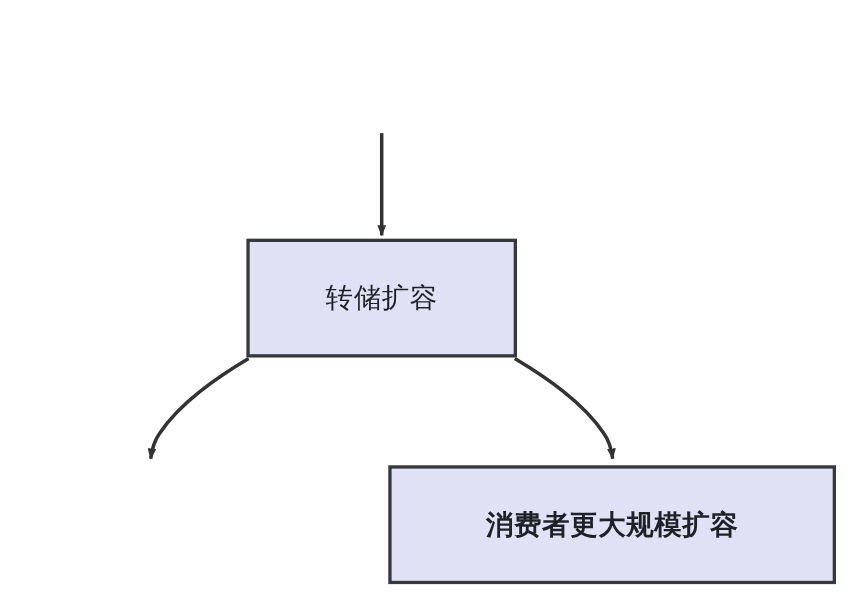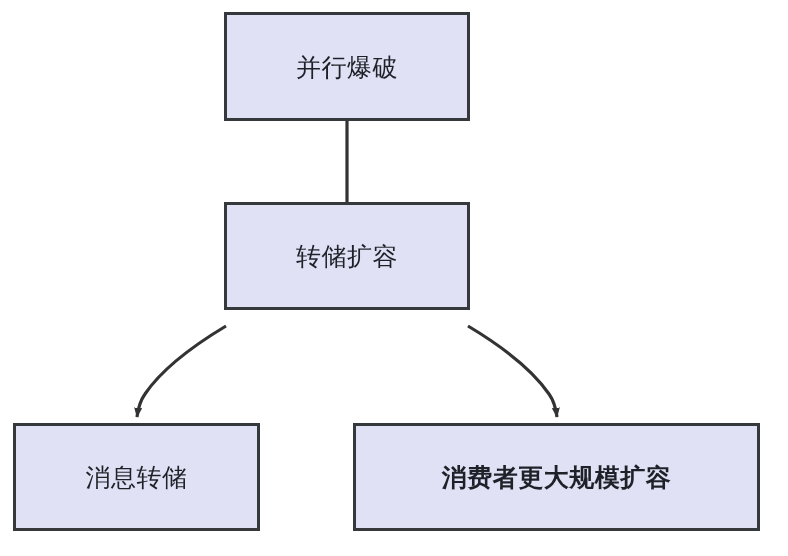--- a/index.html
+++ b/index.html
@@ -39,21 +39,21 @@
   .flow-node-label {
     font-family: "Liberation Sans", "DejaVu Sans", sans-serif;
     font-size: 25px;
     line-height: 1.2;
     color: #1f2128;
     white-space: nowrap;
     letter-spacing: 0.5px;
   }
   
   #node-parallel-blast  { left: 224px; top: 12px;  width: 246px; height: 109px; }
-  #node-dump-expand     { left: 224px; top: 202px; width: 246px; height: 108px; }
+  #node-dump-expand     { left: 224px; top: 217px; width: 246px; height: 108px; }
   #node-message-dump    { left: 13px;  top: 423px; width: 247px; height: 108px; }
   #node-consumer-expand { left: 353px; top: 423px; width: 407px; height: 108px; font-weight: bold; }
 </style>
 </head>
 <body>
 
 <div id="diagram-canvas">
 
   <svg id="edge-layer" viewBox="0 0 788 556" width="788" height="556" xmlns="http://www.w3.org/2000/svg">
     <defs>
@@ -62,29 +62,23 @@
       </marker>
     </defs>
 
     <path d="M347,121 L347,214" fill="none" stroke="#333333" stroke-width="3.2" marker-end="url(#arrowhead)"></path>
 
     <path d="M226,326 C196,344 164,366 145,394 C140,401 138,409 137,417" fill="none" stroke="#333333" stroke-width="3.2" marker-end="url(#arrowhead)"></path>
 
     <path d="M468,326 C498,344 530,366 549,394 C554,401 556,409 557,417" fill="none" stroke="#333333" stroke-width="3.2" marker-end="url(#arrowhead)"></path>
   </svg>
 
-  <div class="flow-node" id="node-parallel-blast">
-    <span class="flow-node-label">并行爆破</span>
-  </div>
 
   <div class="flow-node" id="node-dump-expand">
     <span class="flow-node-label">转储扩容</span>
   </div>
 
-  <div class="flow-node" id="node-message-dump">
-    <span class="flow-node-label">消息转储</span>
-  </div>
 
   <div class="flow-node" id="node-consumer-expand">
     <span class="flow-node-label">消费者更大规模扩容</span>
   </div>
 
 </div>
 
 </body></html>

